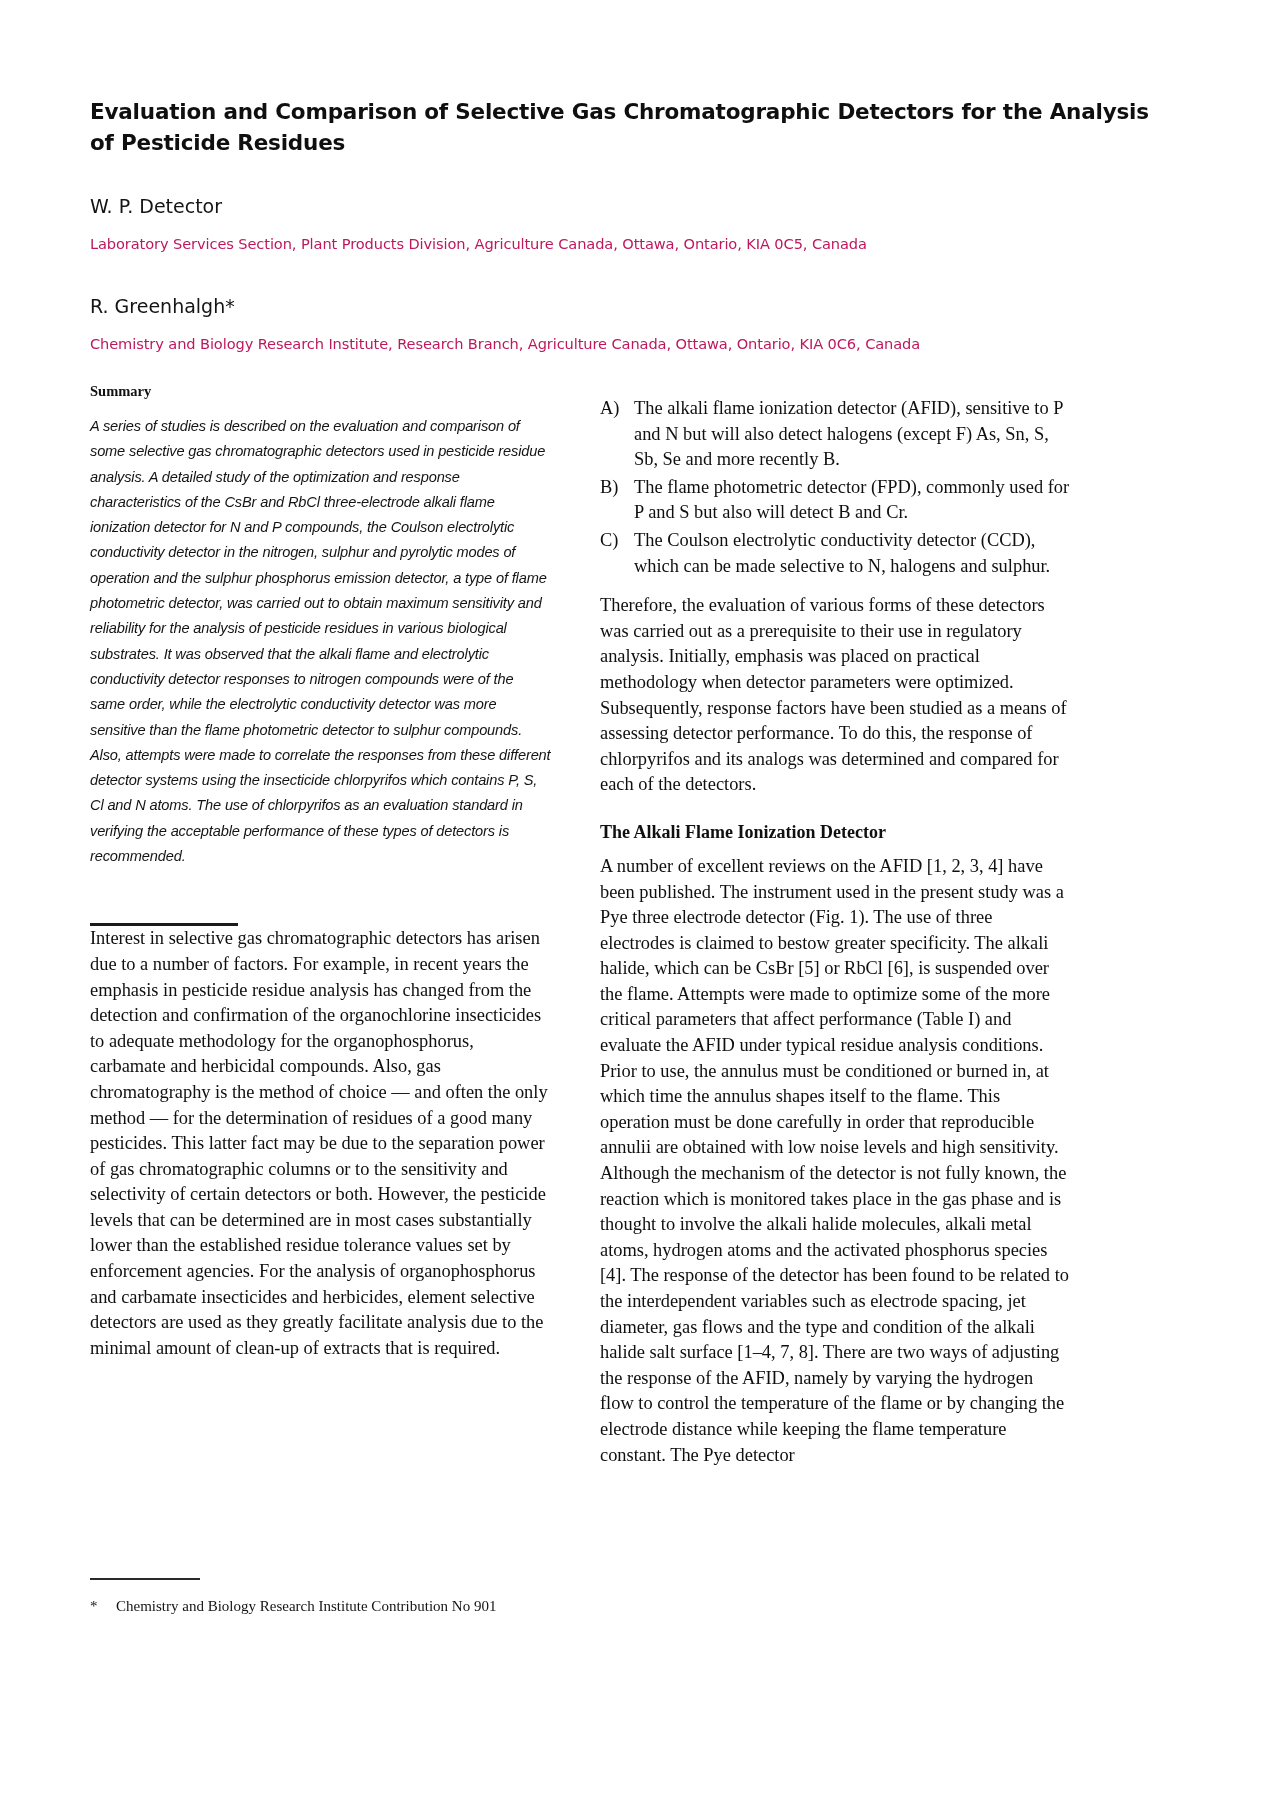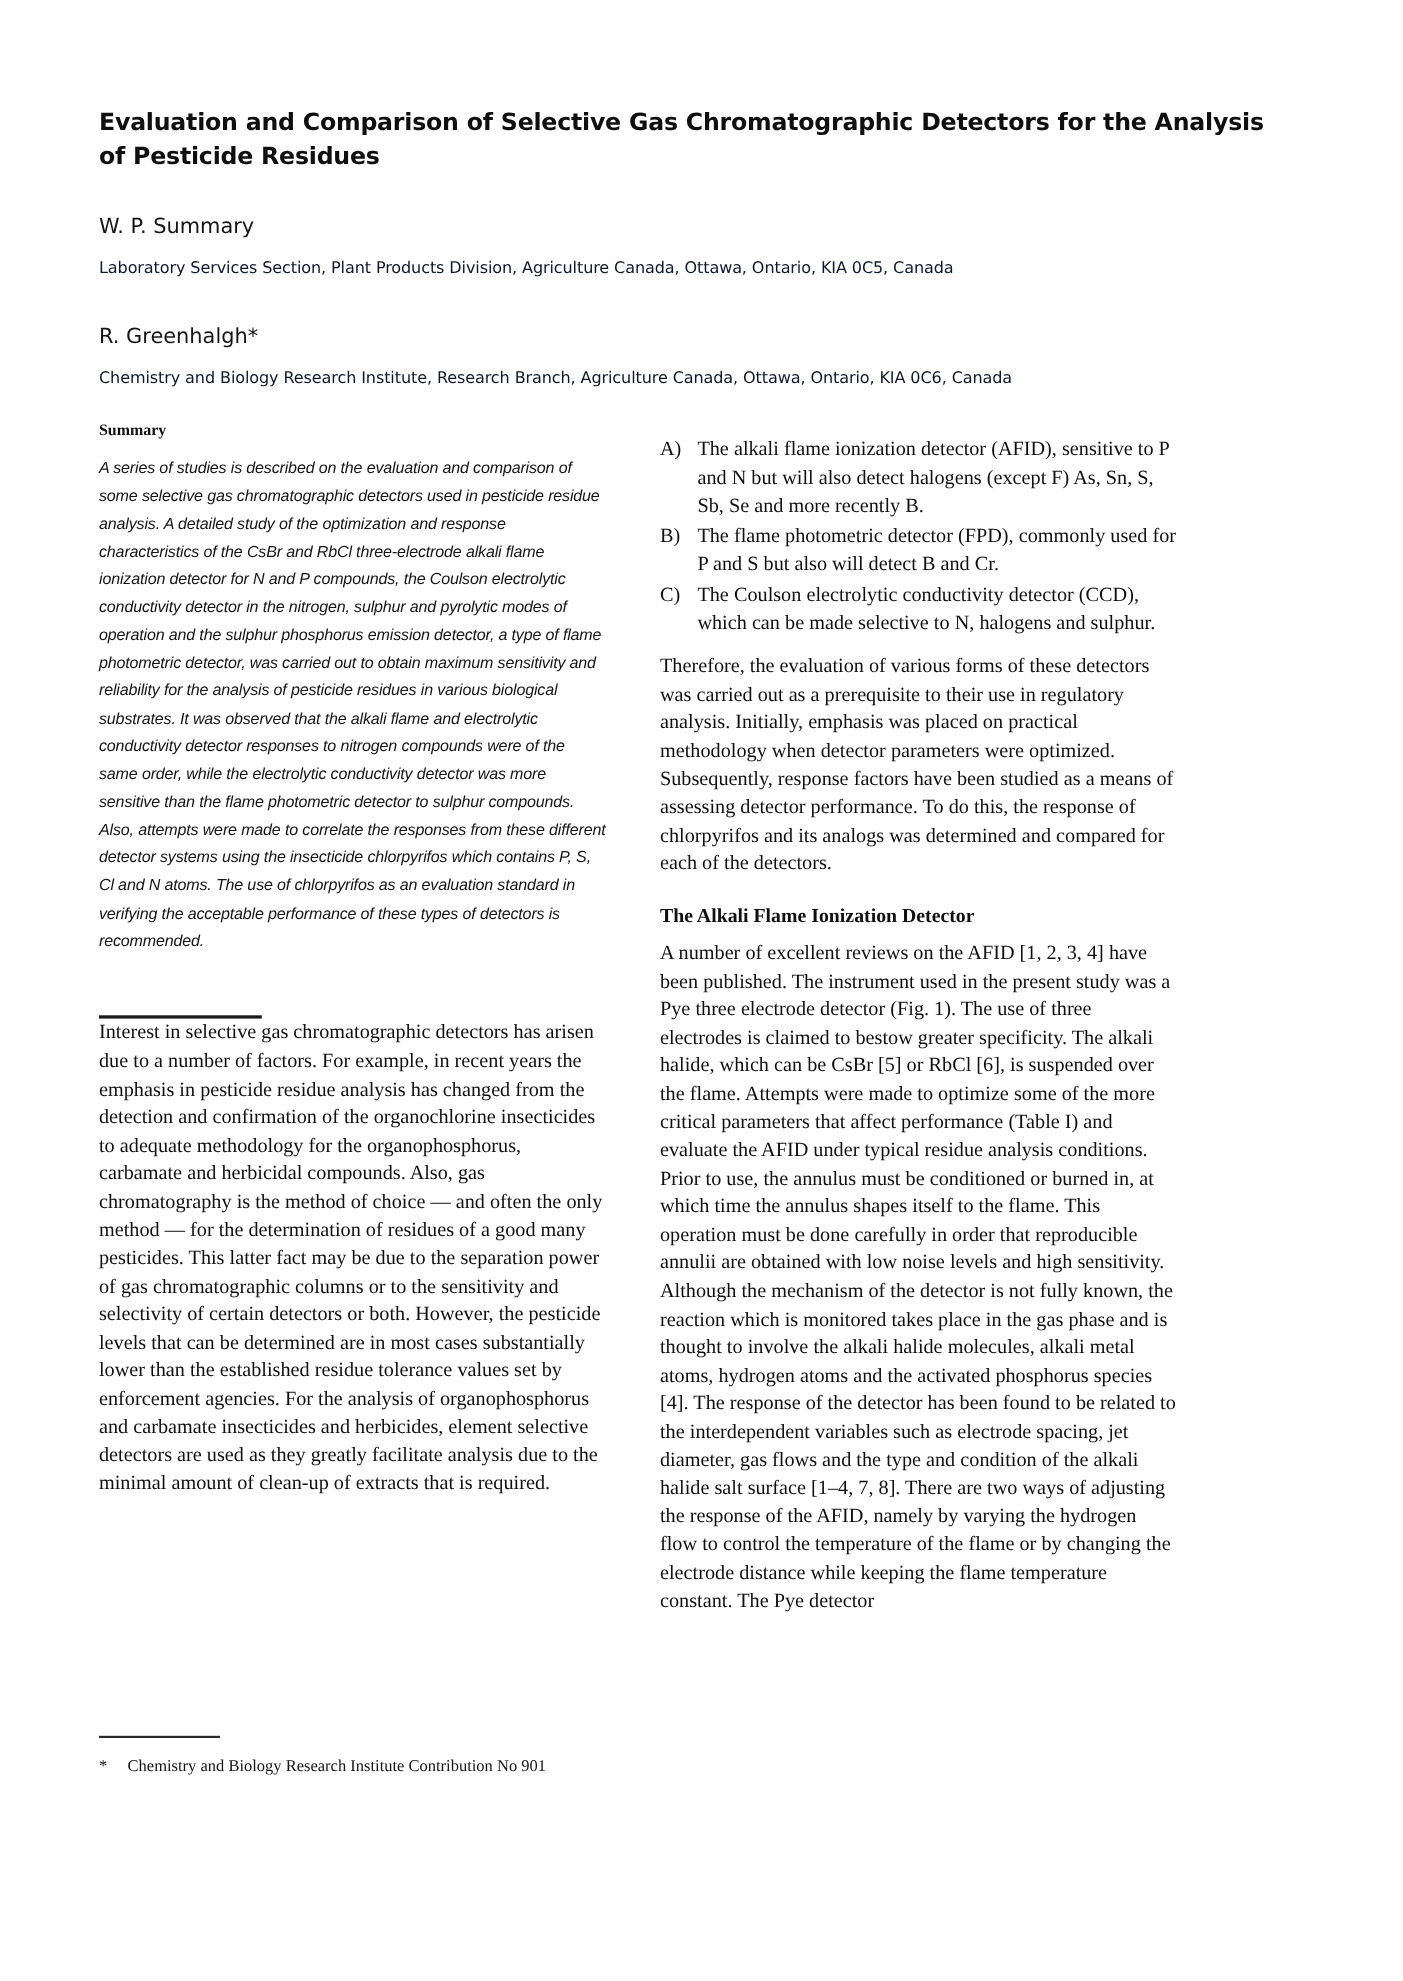--- a/index.html
+++ b/index.html
@@ -47,21 +47,21 @@
     line-height: 24px;
     color: #141414;
     margin: 0;
   }
   .author-1 { margin-top: 36px; }
   .author-2 { margin-top: 40px; }
   .affiliation {
     font-family: "DejaVu Sans", sans-serif;
     font-size: 14.6px;
     line-height: 20px;
-    color: #0f172a;
+    color: #be185d;
     margin: 0;
     margin-top: 16px;
     letter-spacing: -0.1px;
   }
 
   
   .columns {
     position: absolute;
     left: 78px;
     top: 382px;
@@ -186,21 +186,21 @@
   .page-footer .page-number { font-size: 18px; }
 </style>
 </head>
 <body>
 
 <div class="page">
 
   <div class="header">
     <h1 class="article-title">Evaluation and Comparison of Selective Gas Chromatographic Detectors for the Analysis of Pesticide Residues</h1>
 
-    <p class="author author-1">W. P. Summary</p>
+    <p class="author author-1">W. P. Detector</p>
     <p class="affiliation">Laboratory Services Section, Plant Products Division, Agriculture Canada, Ottawa, Ontario, KIA 0C5, Canada</p>
 
     <p class="author author-2">R. Greenhalgh*</p>
     <p class="affiliation">Chemistry and Biology Research Institute, Research Branch, Agriculture Canada, Ottawa, Ontario, KIA 0C6, Canada</p>
   </div>
 
   <div class="columns">
 
     <div class="col col-left">
       <h2 class="summary-heading">Summary</h2>

